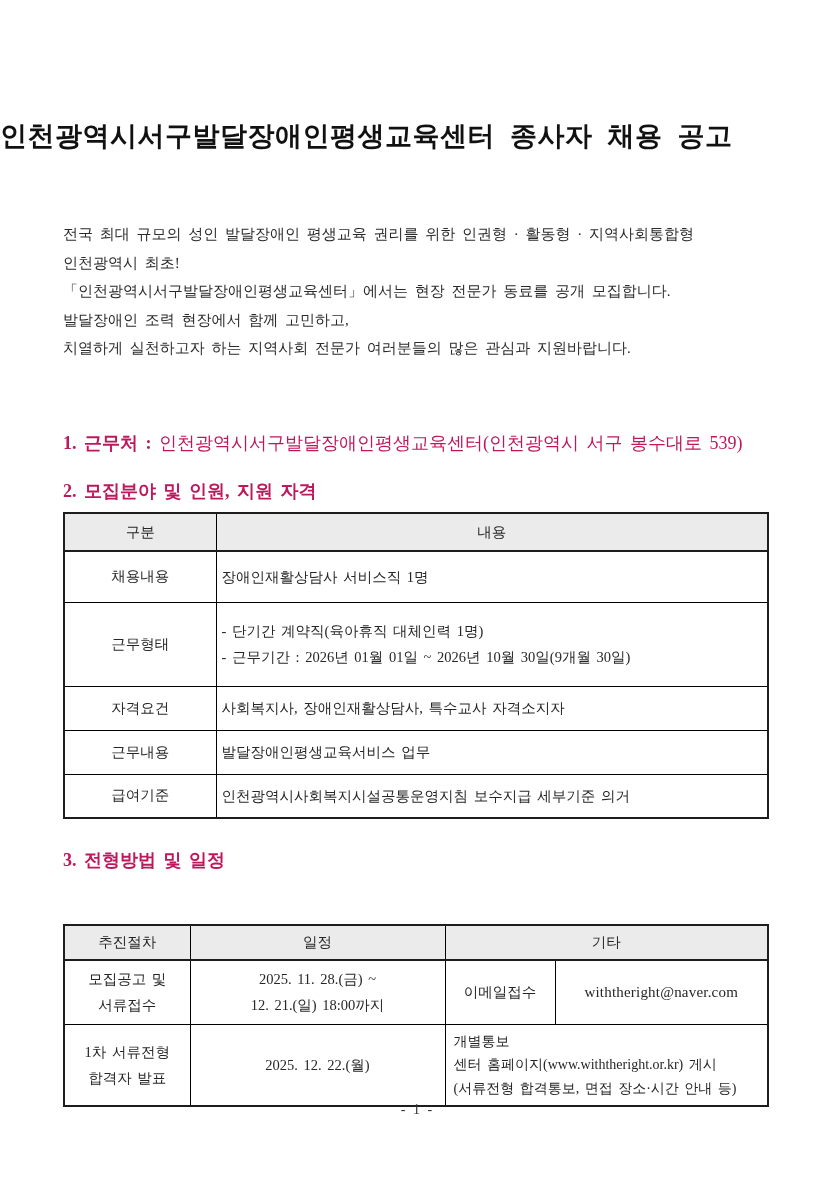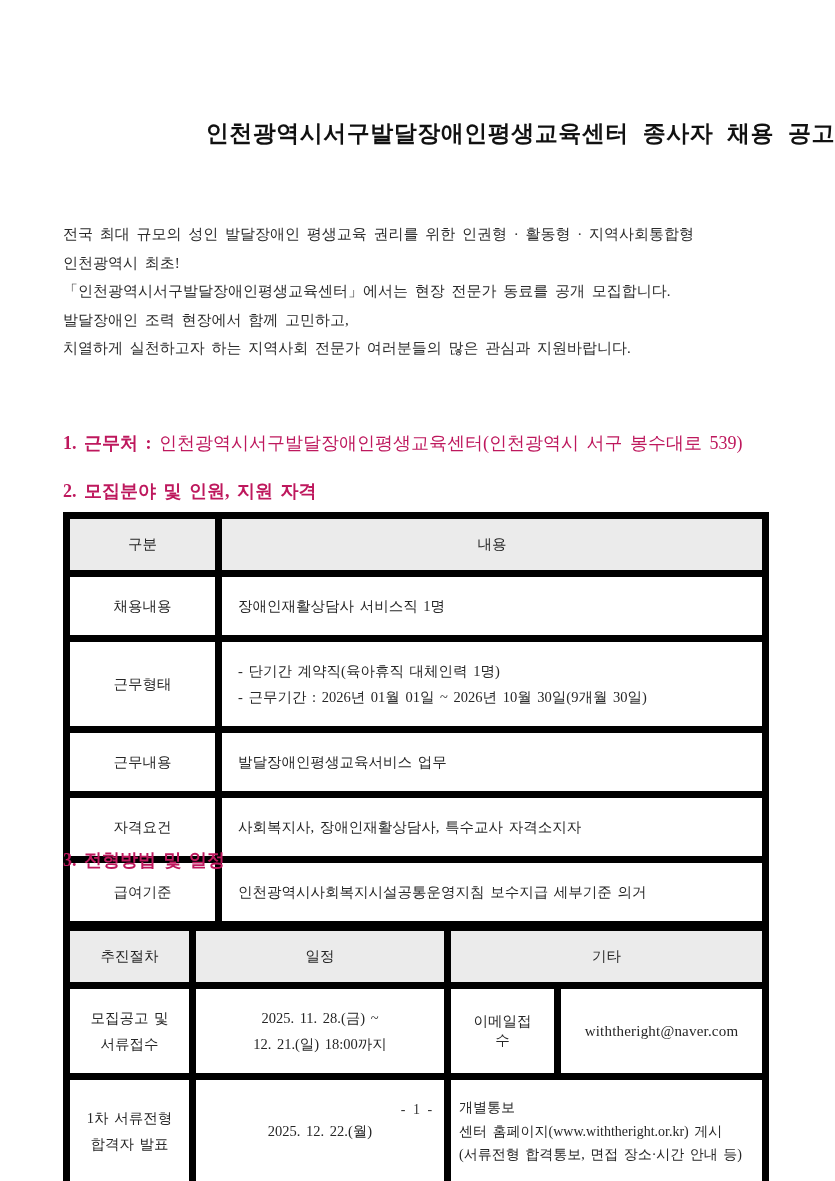--- a/index.html
+++ b/index.html
@@ -20,23 +20,23 @@
     width: 835px;
     height: 1181px;
     background: #ffffff;
   }
 
   .doc-title {
     position: absolute;
     top: 118px;
     left: 0;
     width: 835px;
-    text-align: right;
+    text-align: left;
     font-family: "Liberation Sans", "DejaVu Sans", sans-serif;
-    font-size: 23px;
+    font-size: 27px;
     font-weight: bold;
     letter-spacing: 0.5px;
     word-spacing: 7px;
     color: #111111;
   }
 
   .intro {
     position: absolute;
     top: 220px;
     left: 63px;
@@ -70,22 +70,22 @@
     font-size: 14.5px;
     color: #262626;
     word-spacing: 2px;
   }
   #table-recruit { top: 512px; }
   #table-schedule { top: 924px; }
 
   table.doc-table { border: 2px solid #1d1d1d; }
   table.doc-table th,
   table.doc-table td {
-    border: 7px solid #000000;
-    padding: 16px;
+    border: 1px solid #000000;
+    padding: 5px;
     vertical-align: middle;
     background: #ffffff;
   }
   table.doc-table th {
     background: #ebebeb;
     font-weight: normal;
     text-align: center;
     border-bottom: 2px solid #1d1d1d;
   }
   td.label-cell { text-align: center; }
@@ -172,29 +172,29 @@
       </td>
     </tr>
     <tr class="r-rowB">
       <td class="label-cell">근무형태</td>
       <td class="content-cell multiline-cell">
         <div class="cell-line">- 단기간 계약직(육아휴직 대체인력 1명)</div>
         <div class="cell-line">- 근무기간 : 2026년 01월 01일 ~ 2026년 10월 30일(9개월 30일)</div>
       </td>
     </tr>
     <tr class="r-rowC">
+      <td class="label-cell">자격요건</td>
+      <td class="content-cell">
+        <div class="cell-line">사회복지사, 장애인재활상담사, 특수교사 자격소지자</div>
+      </td>
+    </tr>
+    <tr class="r-rowC">
       <td class="label-cell">근무내용</td>
       <td class="content-cell">
         <div class="cell-line">발달장애인평생교육서비스 업무</div>
-      </td>
-    </tr>
-    <tr class="r-rowC">
-      <td class="label-cell">자격요건</td>
-      <td class="content-cell">
-        <div class="cell-line">사회복지사, 장애인재활상담사, 특수교사 자격소지자</div>
       </td>
     </tr>
     <tr class="r-rowC">
       <td class="label-cell">급여기준</td>
       <td class="content-cell">
         <div class="cell-line">인천광역시사회복지시설공통운영지침 보수지급 세부기준 의거</div>
       </td>
     </tr>
   </tbody>
     </table>

